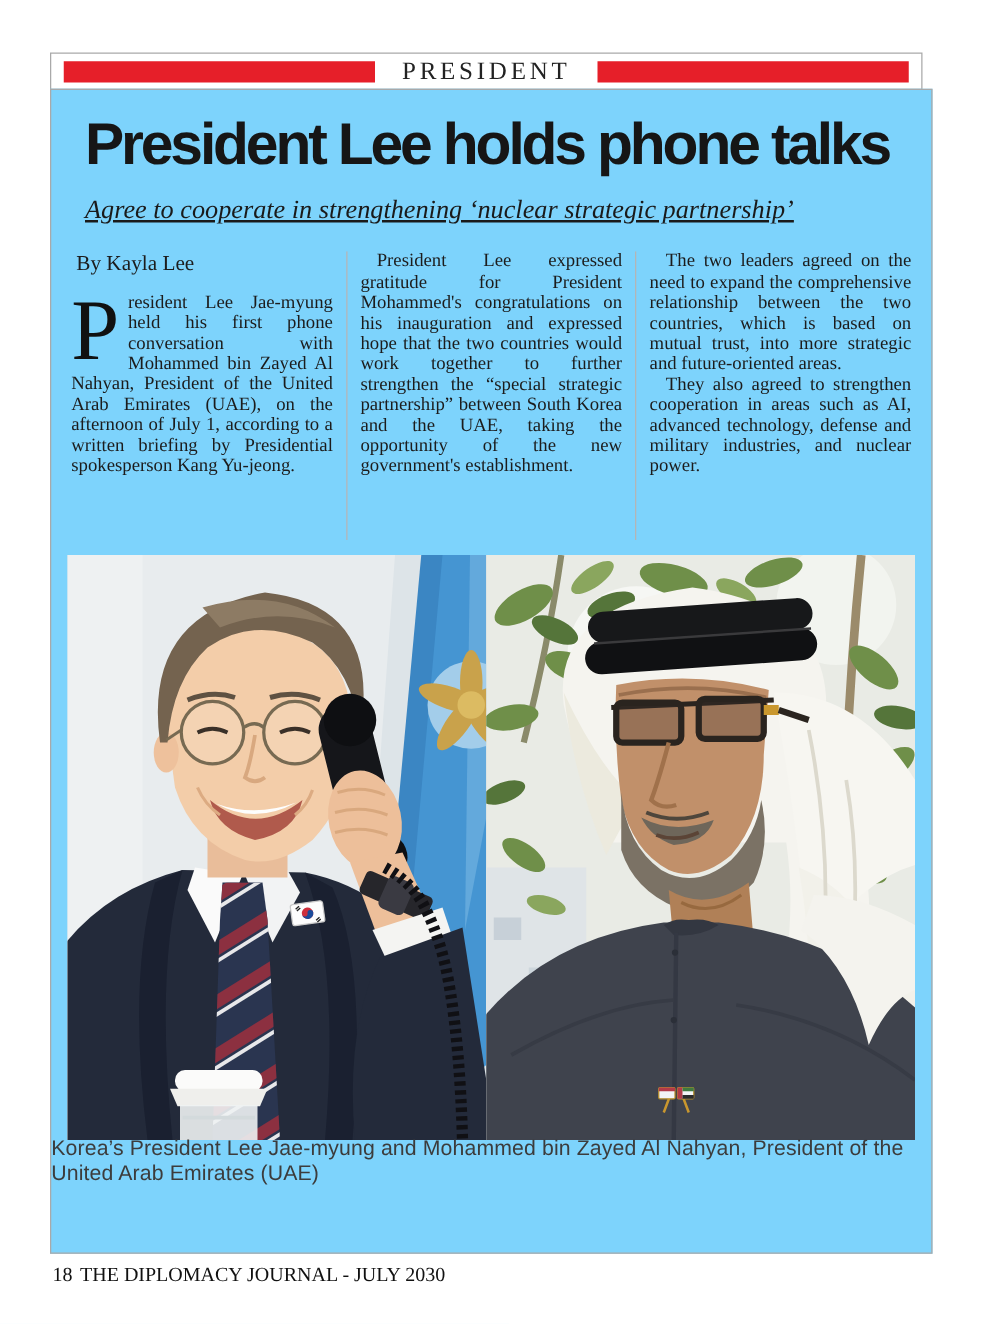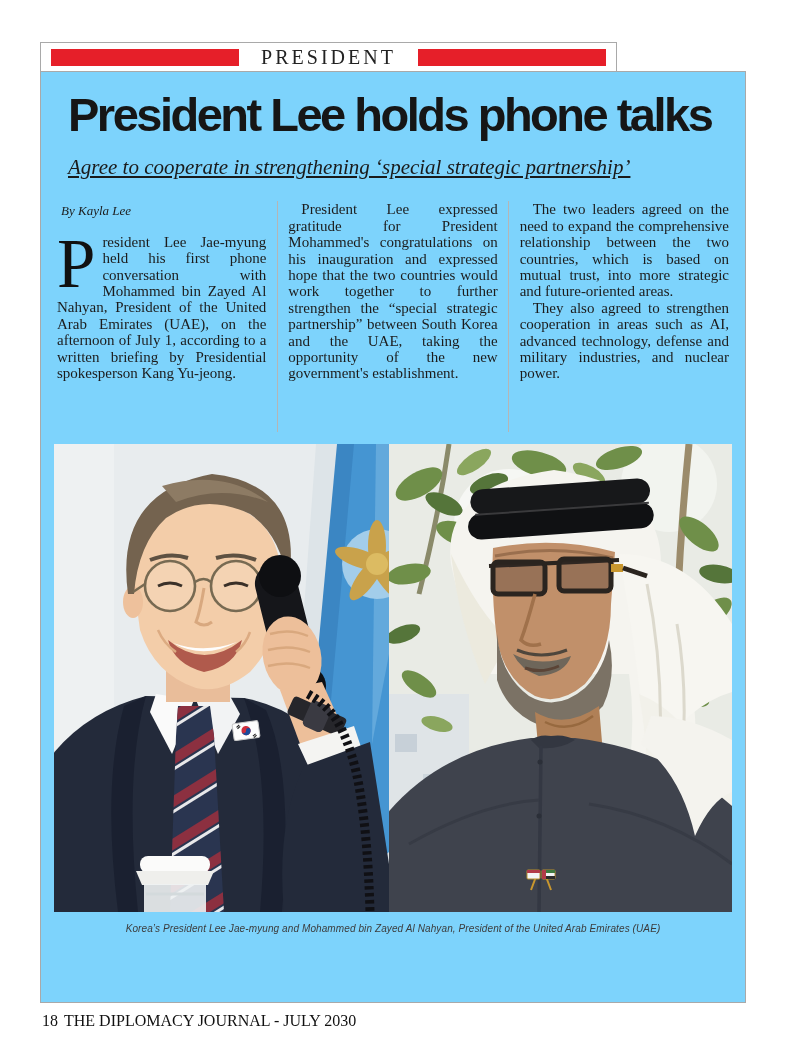--- a/index.html
+++ b/index.html
@@ -1,49 +1,49 @@
 <!DOCTYPE html>
 <html><head>
 <meta charset="utf-8">
 <style>
   html,body{margin:0;padding:0;background:#fff;}
   .page{position:relative;width:792px;height:1059px;background:#fff;overflow:hidden;
         font-family:"Liberation Serif",serif;color:#111;}
 
   
-  .kicker-box{position:absolute;left:40px;top:42px;width:577px;height:30px;
+  .kicker-box{position:absolute;left:40px;top:42px;width:698px;height:30px;
               border:1px solid #a9a9a9;display:flex;align-items:center;box-sizing:border-box;}
   .kicker-bar{flex:1;height:17px;margin:0 10px;}
   .kicker-label{font-size:20px;letter-spacing:3px;white-space:nowrap;padding:0 12px;color:#222;}
 
   
   .main-box{position:absolute;left:40px;top:71px;width:706px;height:932px;
             border:1px solid #a9a9a9;box-sizing:border-box;overflow:hidden;background:#7dd3fc;}
 
   .headline{margin:18px 26px 0 27px;font-family:"Liberation Sans",sans-serif;
             font-weight:bold;font-size:47px;line-height:1.07;letter-spacing:-2.5px;color:#161616;}
   .subhead{margin:15px 26px 0 27px;font-style:italic;font-size:21px;
            text-decoration:underline;color:#1a1a1a;}
 
   .cols{margin:21px 16px 0 16px;height:231px;column-count:3;column-gap:22px;
         column-rule:1px solid #b5b5b5;font-size:15px;line-height:16.4px;
         text-align:justify;overflow:hidden;color:#1c1c1c;}
-  .byline{font-style:italic;font-size:13px;margin:2px 0 14px 4px;text-align:left;}
+  .byline{font-size:17px;margin:2px 0 14px 4px;text-align:left;}
   .cols p{margin:0;}
   .cols p.indent{text-indent:13px;}
   .dropcap{float:left;font-size:69px;line-height:56px;padding:2px 7px 0 0;color:#111;}
   .end-mark{font-size:15px;}
 
   
   .photo-wrap{margin:12px auto 0 auto;width:678px;height:468px;display:flex;
               background:#dfe3e5;}
   .photo-wrap svg{display:block;}
   .caption{height:33px;display:flex;align-items:center;justify-content:center;
-           font-family:"Liberation Sans",sans-serif;font-size:10px;color:#3c3c3c;
-           letter-spacing:0.1px;font-style:italic;}
+           font-family:"Liberation Sans",sans-serif;font-size:17px;color:#3c3c3c;
+           letter-spacing:0.1px;}
 
   
   .footer{position:absolute;left:42px;top:1012px;font-size:16px;color:#111;
           display:flex;gap:6px;}
 </style>
 </head>
 <body>
 
 <div class="page">
 
@@ -52,21 +52,21 @@
     <div class="kicker-label">PRESIDENT</div>
     <div class="kicker-bar" style="background:#e61f29"></div>
   </div>
 
   <div class="main-box">
 
     <div class="headline">
       <div>President Lee holds phone talks</div>
     </div>
 
-    <div class="subhead">Agree to cooperate in strengthening ‘special strategic partnership’</div>
+    <div class="subhead">Agree to cooperate in strengthening ‘nuclear strategic partnership’</div>
 
     <div class="cols">
       <div class="byline">By Kayla Lee</div>
       <p><span class="dropcap">P</span><span>resident Lee Jae-myung held his first phone conversation with Mohammed bin Zayed Al Nahyan, President of the United Arab Emirates (UAE), on the afternoon of July 1, according to a written briefing by Presidential spokesperson Kang Yu-jeong.</span></p>
       <p class="indent">President Lee expressed gratitude for President Mohammed's congratulations on his inauguration and expressed hope that the two countries would work together to further strengthen the “special strategic partnership” between South Korea and the UAE, taking the opportunity of the new government's establishment.</p>
       <p class="indent">The two leaders agreed on the need to expand the comprehensive relationship between the two countries, which is based on mutual trust, into more strategic and future-oriented areas.</p>
       <p class="indent">They also agreed to strengthen cooperation in areas such as AI, advanced technology, defense and military industries, and nuclear power.</p>
     </div>
 
     <div class="photo-wrap">

